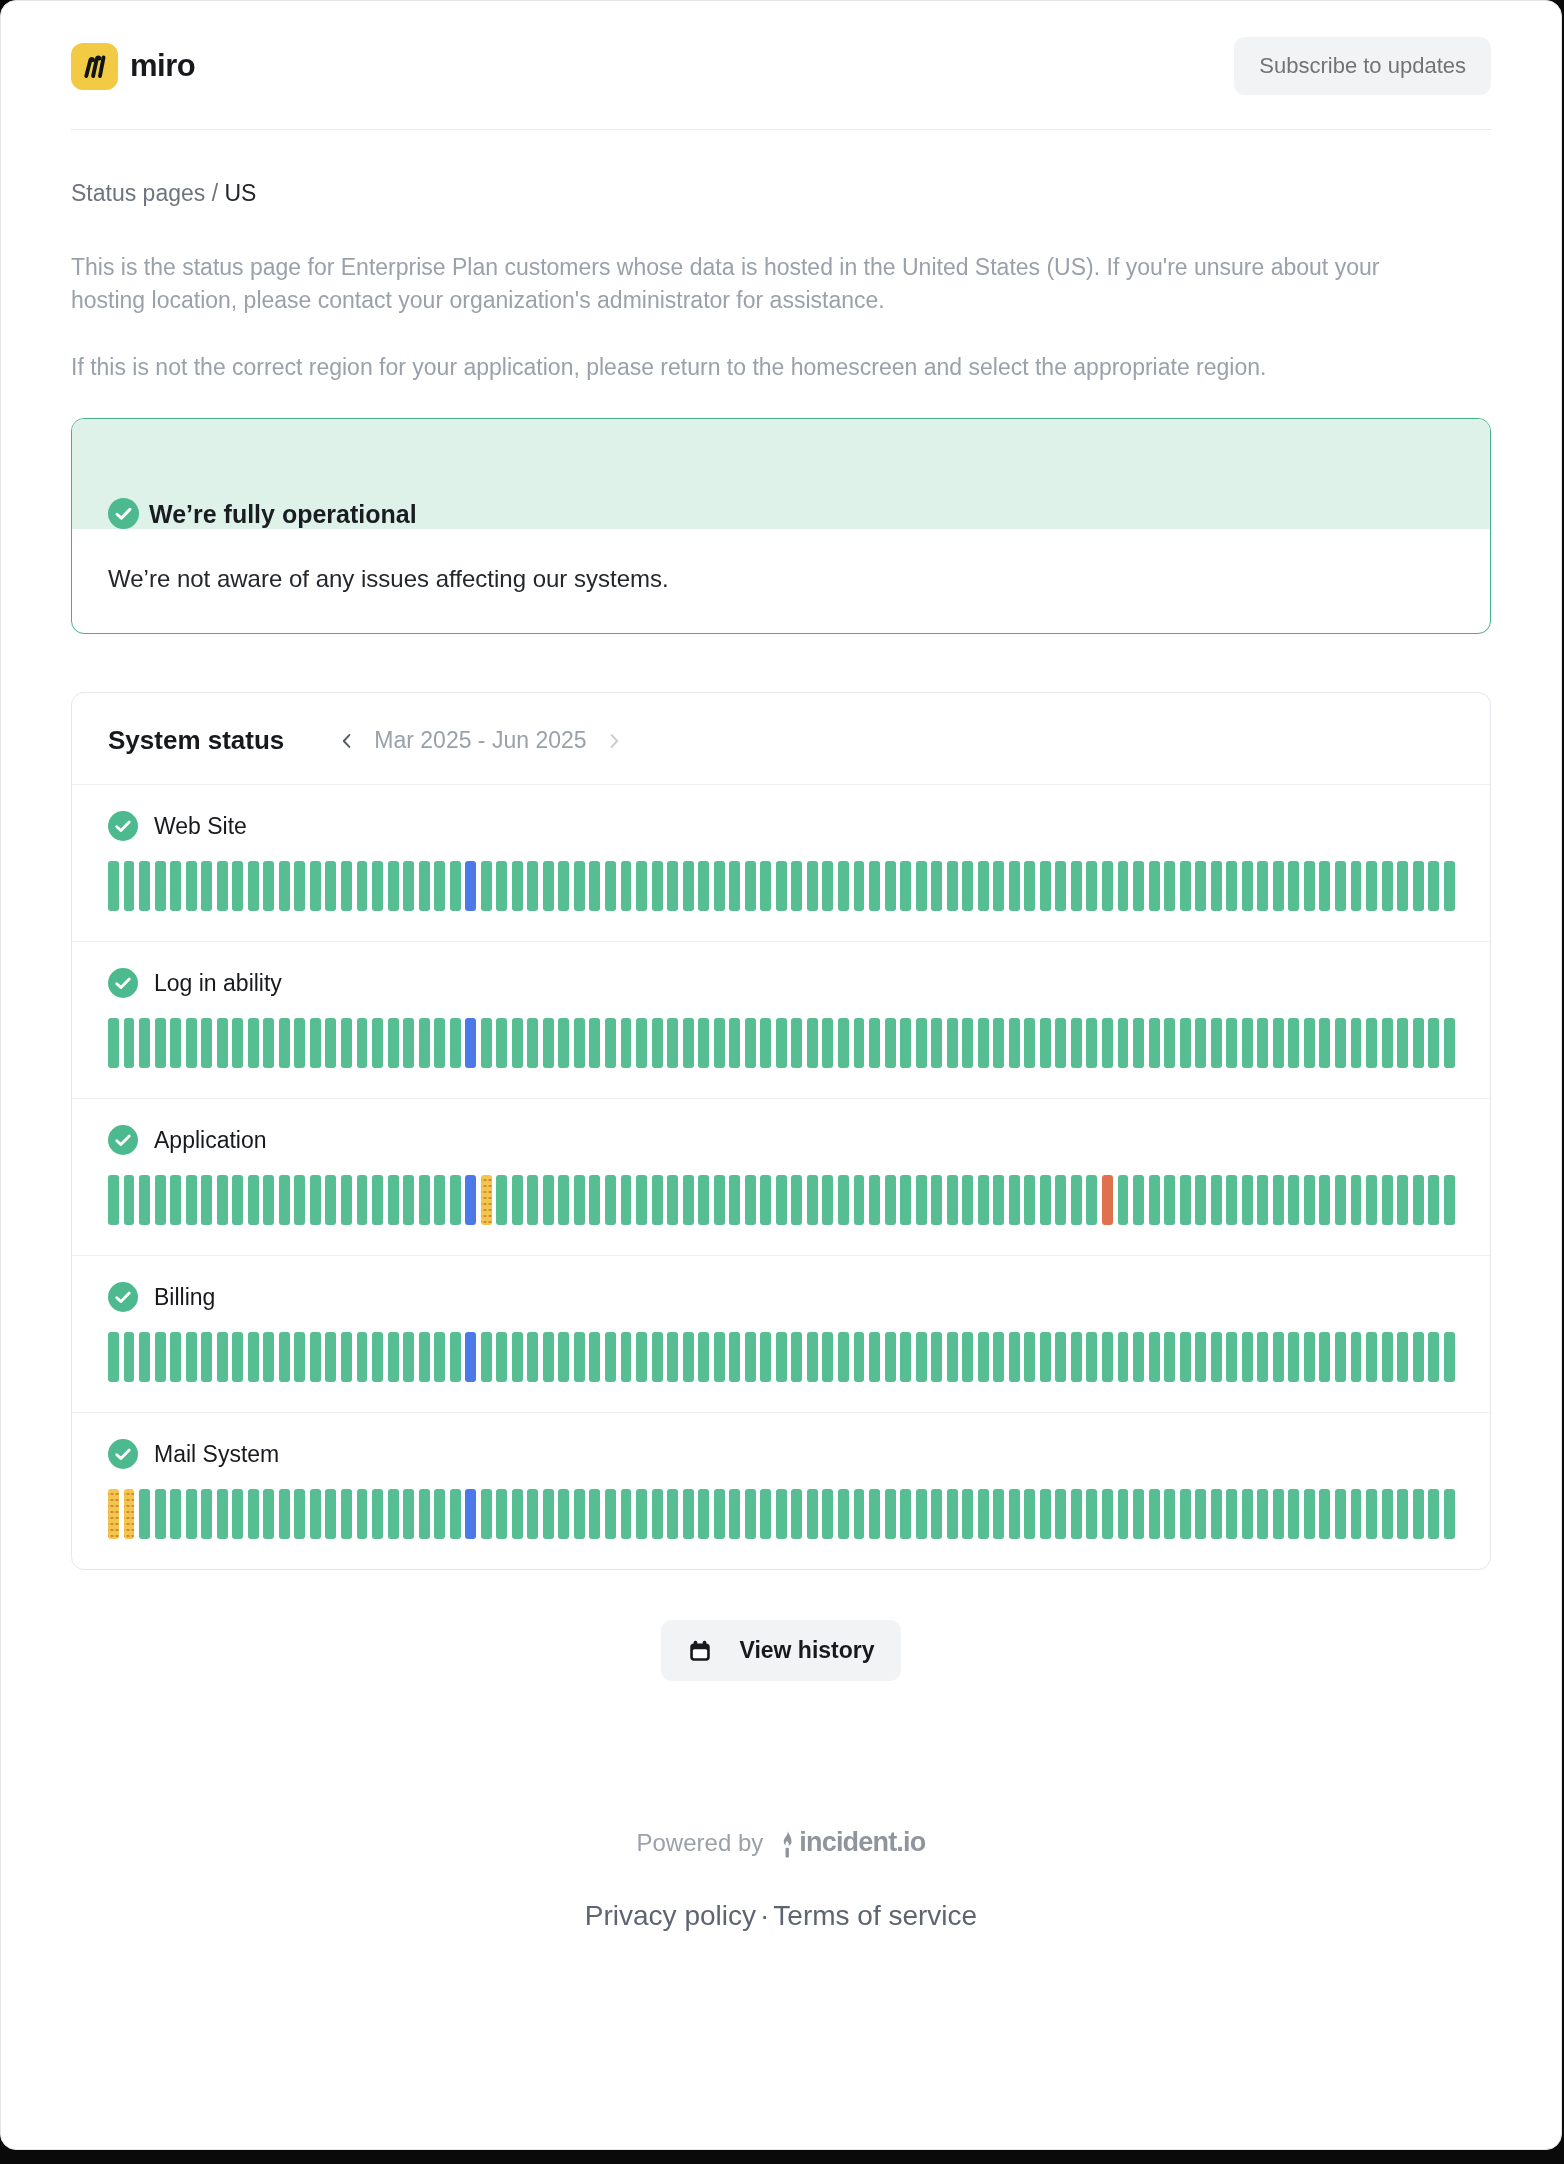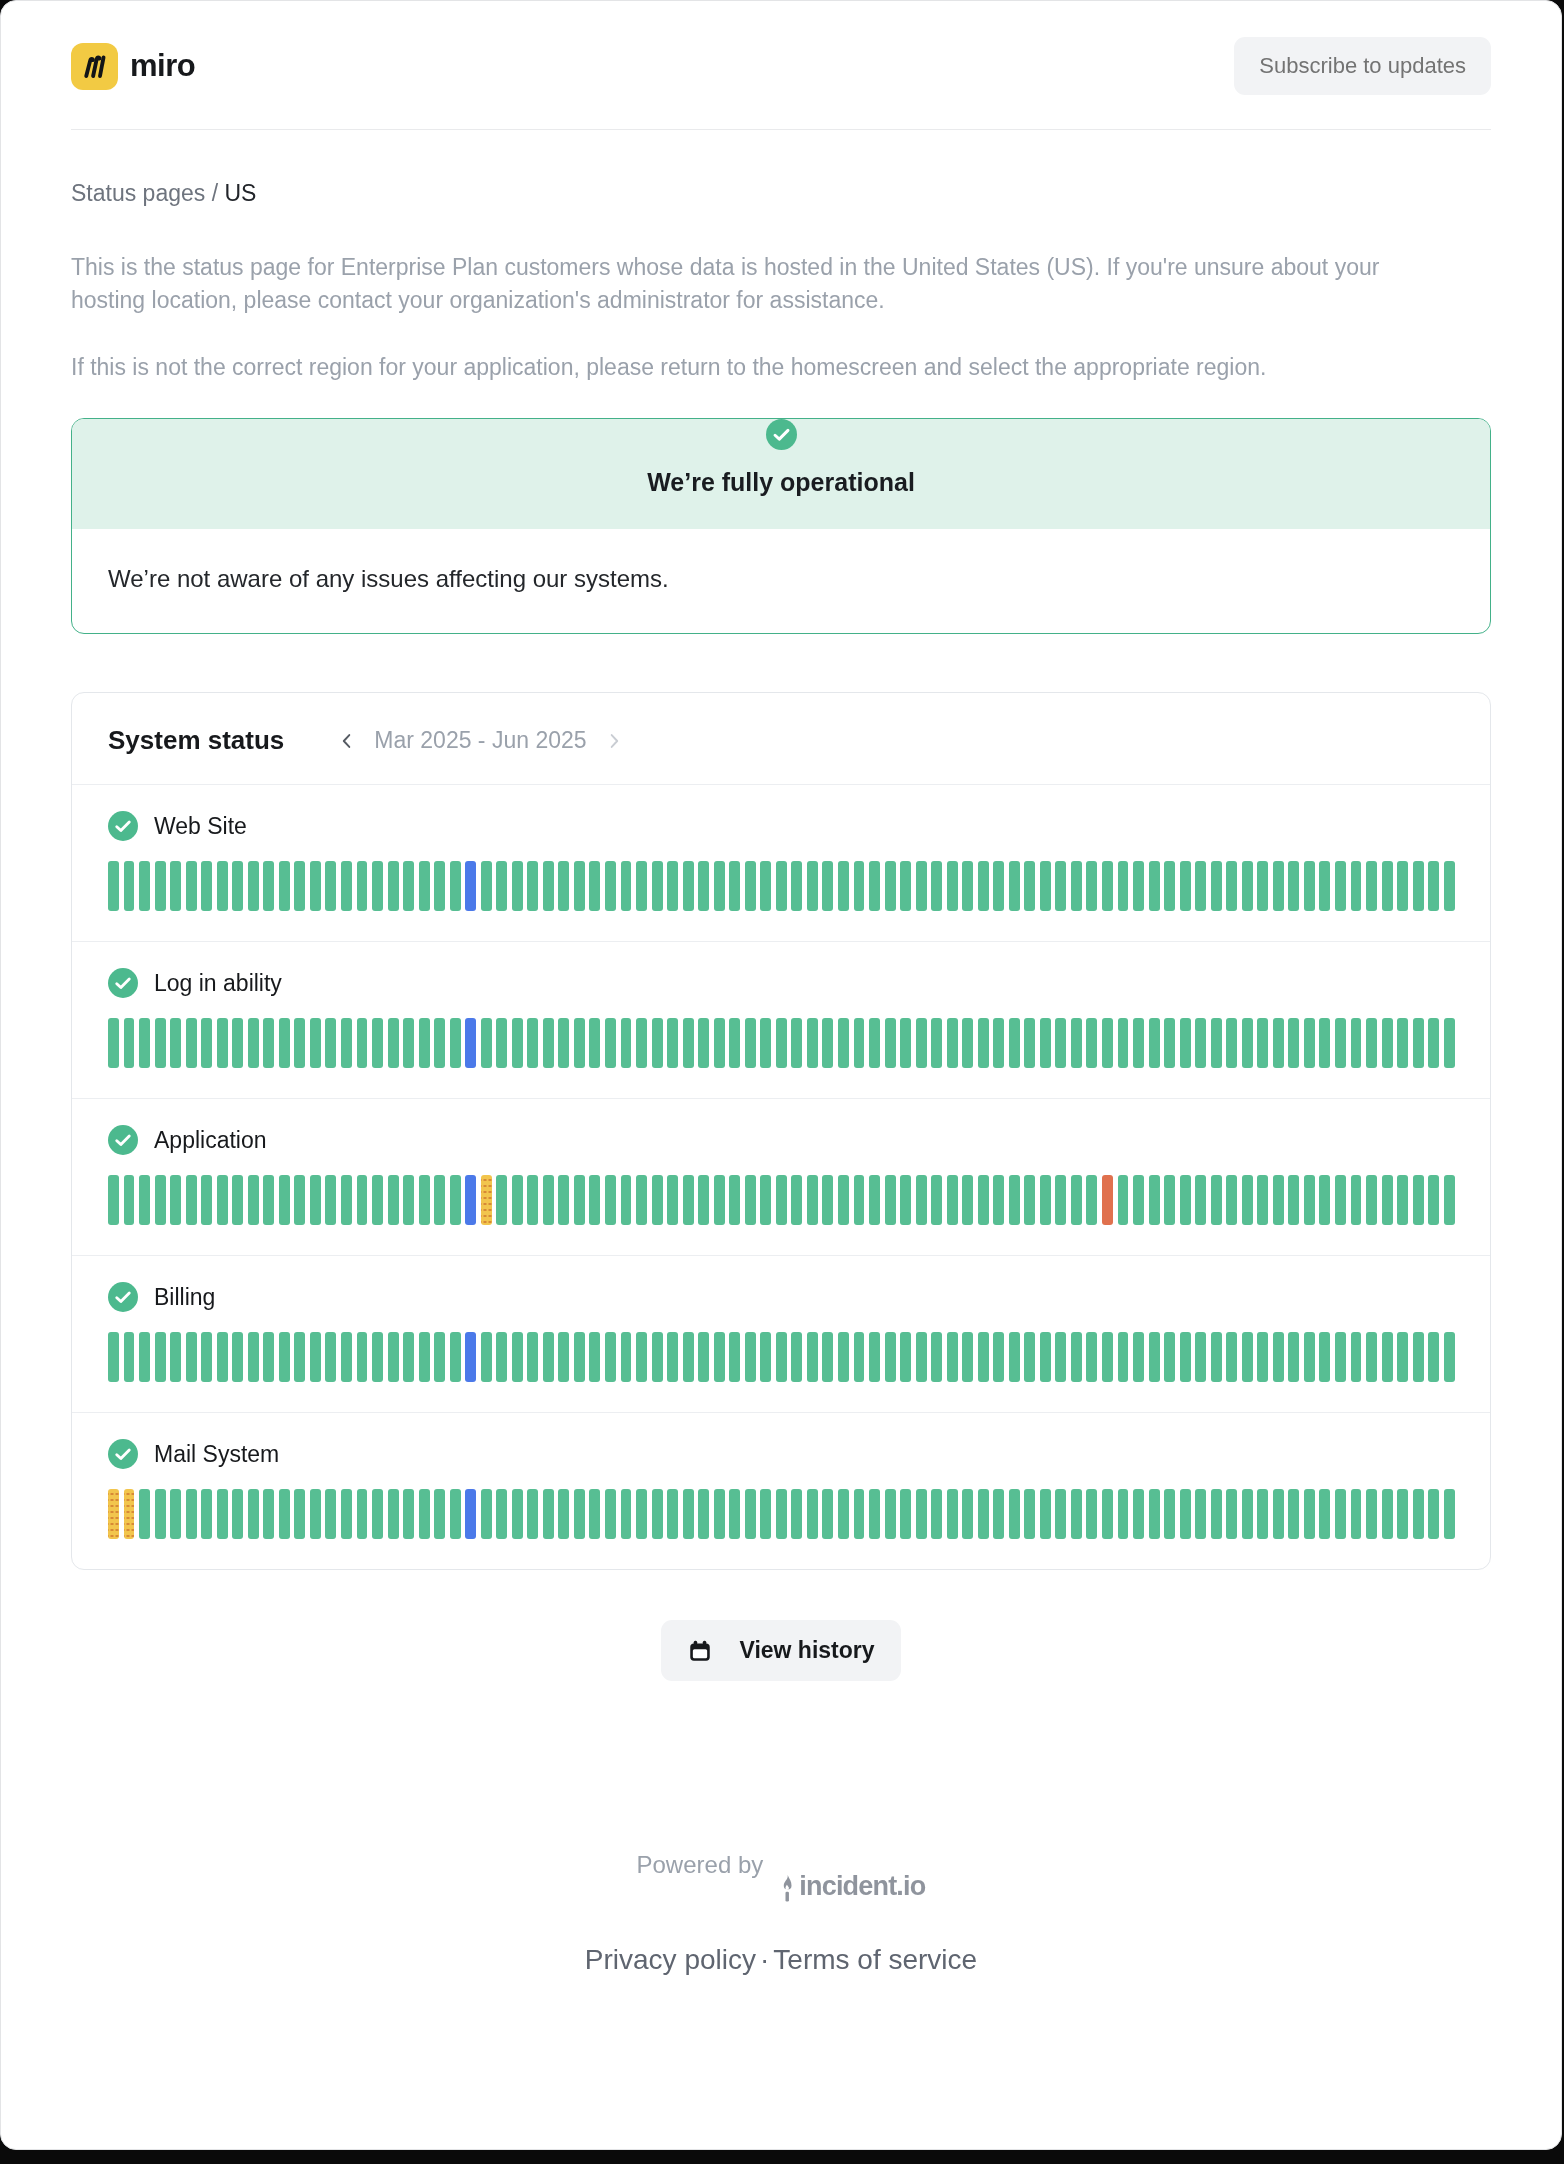--- a/index.html
+++ b/index.html
@@ -29,21 +29,21 @@
 
   
   .breadcrumb{margin-top:50px;font-size:23px;}
   .crumb-muted{color:#6e747e;}
   .crumb-current{color:#22252a;}
   .intro p{font-size:23px;line-height:1.44;color:#9aa1ab;margin:0 0 34px 0;max-width:1330px;}
   .intro{margin-top:44px;}
 
   
   .banner{margin-top:28px;border:1px solid #43b189;border-radius:13px;overflow:hidden;background:#fff;}
-  .banner-head{background:var(--banner-bg,#dff2ea);display:flex;align-items:center;gap:18px;padding:0 36px;height:110px;flex-direction:column;}
+  .banner-head{background:var(--banner-bg,#dff2ea);display:flex;align-items:flex-end;gap:10px;padding:0 36px;height:110px;}
   .banner-title{font-size:25px;font-weight:700;color:#191c20;}
   .banner-body{padding:36px 36px 40px 36px;font-size:24px;color:#24272b;}
 
   
   .card{margin-top:58px;border:1px solid #e4e7eb;border-radius:13px;background:#fff;}
   .card-header{display:flex;align-items:center;gap:48px;padding:32px 36px 28px 36px;}
   .card-title{font-size:26px;font-weight:700;color:#17191c;}
   .date-nav{display:flex;align-items:center;gap:12px;}
   .nav-btn{background:none;border:none;padding:4px;cursor:pointer;display:flex;align-items:center;}
   .date-range{font-size:23px;color:#9aa1ab;}
@@ -61,21 +61,21 @@
     background-size:5px 6px;background-position:1.5px 2px;
   }
 
   
   .history-wrap{display:flex;justify-content:center;margin-top:50px;}
   .history-btn{display:flex;align-items:center;gap:26px;background:#f2f3f5;border:none;border-radius:11px;padding:17px 26px;font-size:23px;font-weight:600;color:#17191c;font-family:inherit;cursor:pointer;}
 
   
   .powered{display:flex;align-items:center;justify-content:center;gap:14px;margin-top:146px;}
   .powered-text{font-size:24px;color:#9aa1ab;}
-  .incident-logo{display:flex;align-items:flex-end;gap:2px;cursor:pointer;margin-top:44px;}
+  .incident-logo{display:flex;align-items:flex-end;gap:2px;cursor:pointer;}
   .incident-word{font-size:27px;font-weight:800;color:#8f949d;letter-spacing:-0.8px;}
   .footer-links{display:flex;justify-content:center;gap:4px;margin-top:42px;font-size:28px;color:#5f6570;}
   .footer-links a{color:#5f6570;text-decoration:none;cursor:pointer;}
   .icon{display:inline-flex;align-items:center;justify-content:center;}
 </style>
 </head>
 <body>
 
 <div class="window">
   <div class="container">

